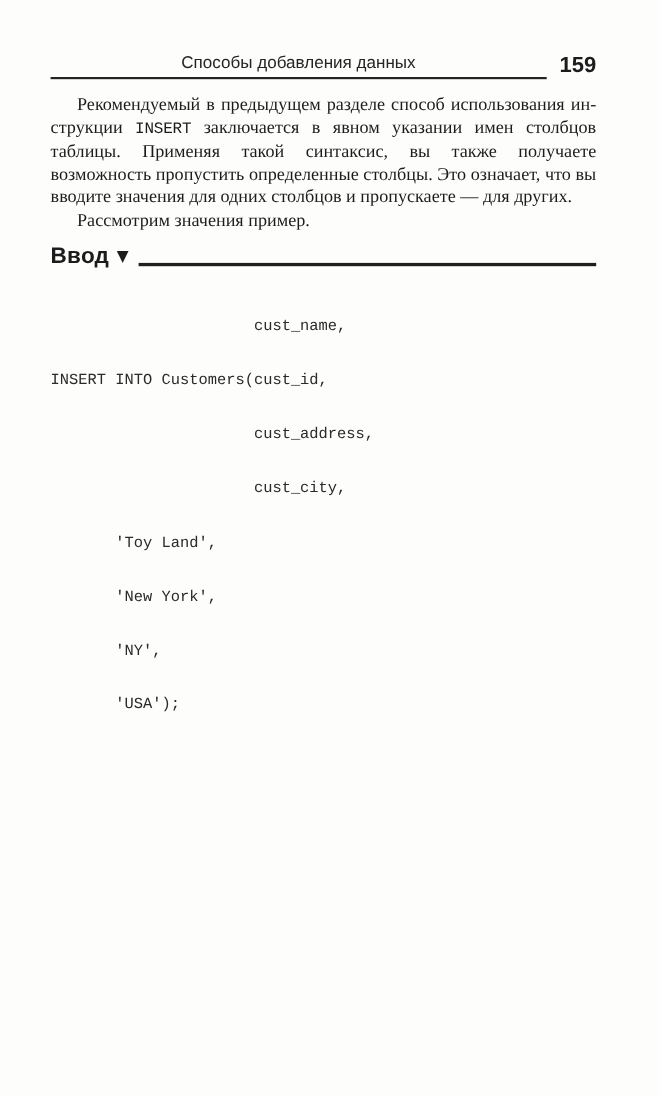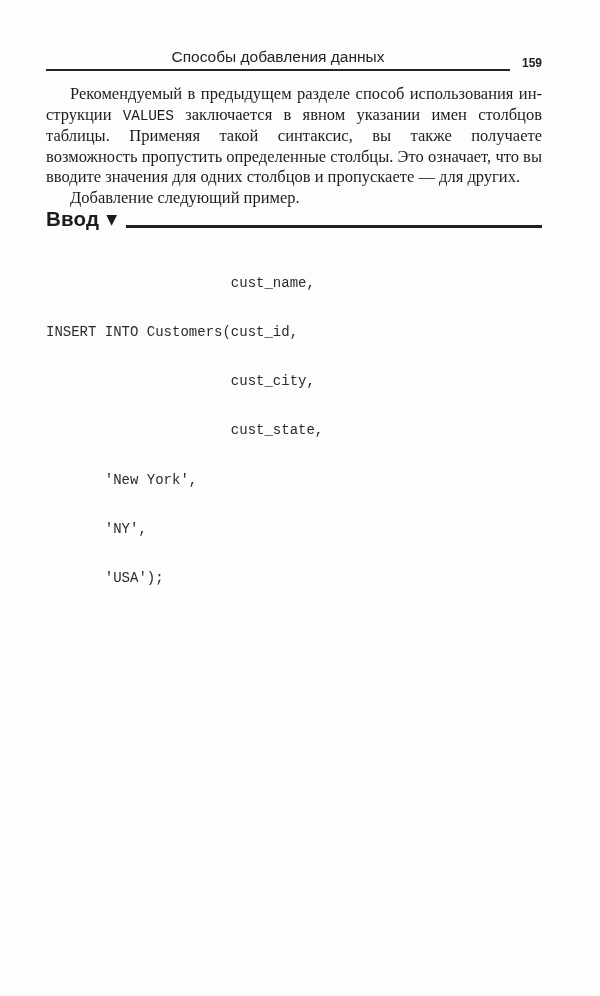--- a/index.html
+++ b/index.html
@@ -35,21 +35,21 @@
     padding-bottom: 3px;
   }
   .header-title {
     font-family: "Liberation Sans", sans-serif;
     font-size: 15.5px;
     color: #242424;
   }
   .page-number {
     font-family: "Liberation Sans", sans-serif;
     font-weight: bold;
-    font-size: 12px;
+    font-size: 20px;
     padding-bottom: 1px;
   }
 
   
   .main-title {
     font-family: "Liberation Sans", sans-serif;
     font-weight: bold;
     font-size: 23.5px;
     letter-spacing: 0.2px;
     margin: 36px 0 0 0;
@@ -67,21 +67,21 @@
   .mono {
     font-family: "Liberation Mono", monospace;
     font-size: 0.88em;
     letter-spacing: -0.2px;
   }
 
   
   .section-heading {
     display: flex;
     align-items: flex-end;
-    margin-top: 0;
+    margin-top: 12px;
   }
   .section-label {
     font-family: "Liberation Sans", sans-serif;
     font-weight: bold;
     font-size: 20.5px;
     line-height: 22px;
     letter-spacing: 0.2px;
     white-space: nowrap;
   }
   .section-marker {
@@ -114,32 +114,33 @@
 <div class="page">
 
   <div class="page-header">
     <div class="header-line-area">
       <span class="header-title">Способы добавления данных</span>
     </div>
     <span class="page-number">159</span>
   </div>
 
 
-  <p class="para first"><span>Рекомендуемый в предыдущем разделе способ использования ин­струкции </span><span class="mono">VALUES</span><span> заключается в явном указании имен столбцов таблицы. Применяя такой синтаксис, вы также получаете возможность пропустить определенные столбцы. Это означает, что вы вводите значения для одних столбцов и пропускаете — для других.</span></p>
-  <p class="para">Добавление следующий пример.</p>
+  <p class="para first"><span>Рекомендуемый в предыдущем разделе способ использования ин­струкции </span><span class="mono">INSERT</span><span> заключается в явном указании имен столбцов таблицы. Применяя такой синтаксис, вы также получаете возможность пропустить определенные столбцы. Это означает, что вы вводите значения для одних столбцов и пропускаете — для других.</span></p>
+  <p class="para">Рассмотрим значения пример.</p>
 
   <div class="section-heading">
     <span class="section-label">Ввод</span>
     <span class="section-marker">▼</span>
     <span class="heading-rule"></span>
   </div>
 
   <div class="code-block">
     <div>                      cust_name,</div>
     <div>INSERT INTO Customers(cust_id,</div>
+    <div>                      cust_address,</div>
     <div>                      cust_city,</div>
-    <div>                      cust_state,</div>
+    <div>       'Toy Land',</div>
     <div>       'New York',</div>
     <div>       'NY',</div>
     <div>       'USA');</div>
   </div>
 
 </div>
 
 </body></html>

